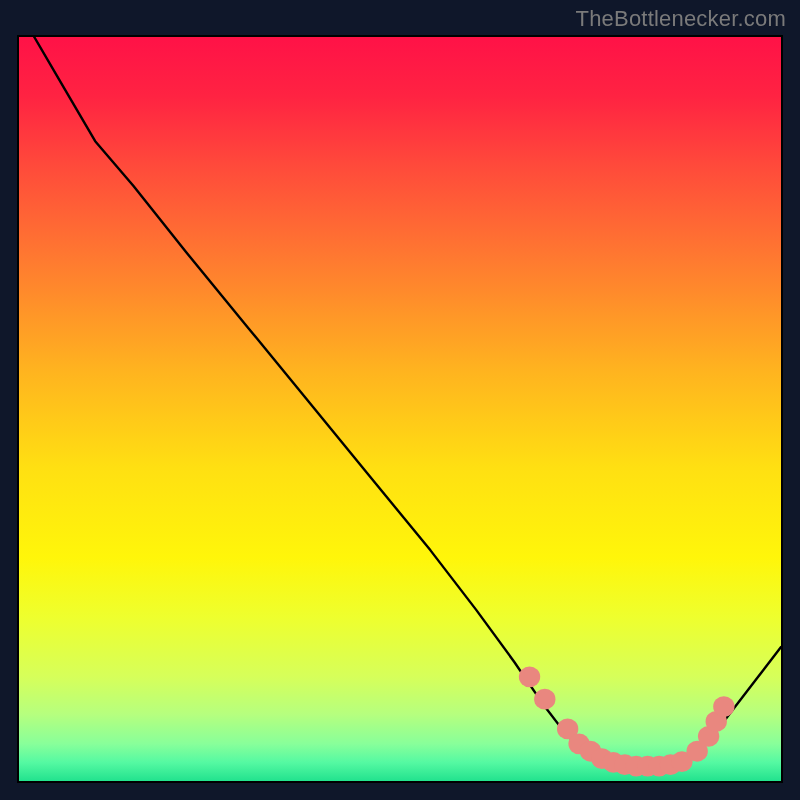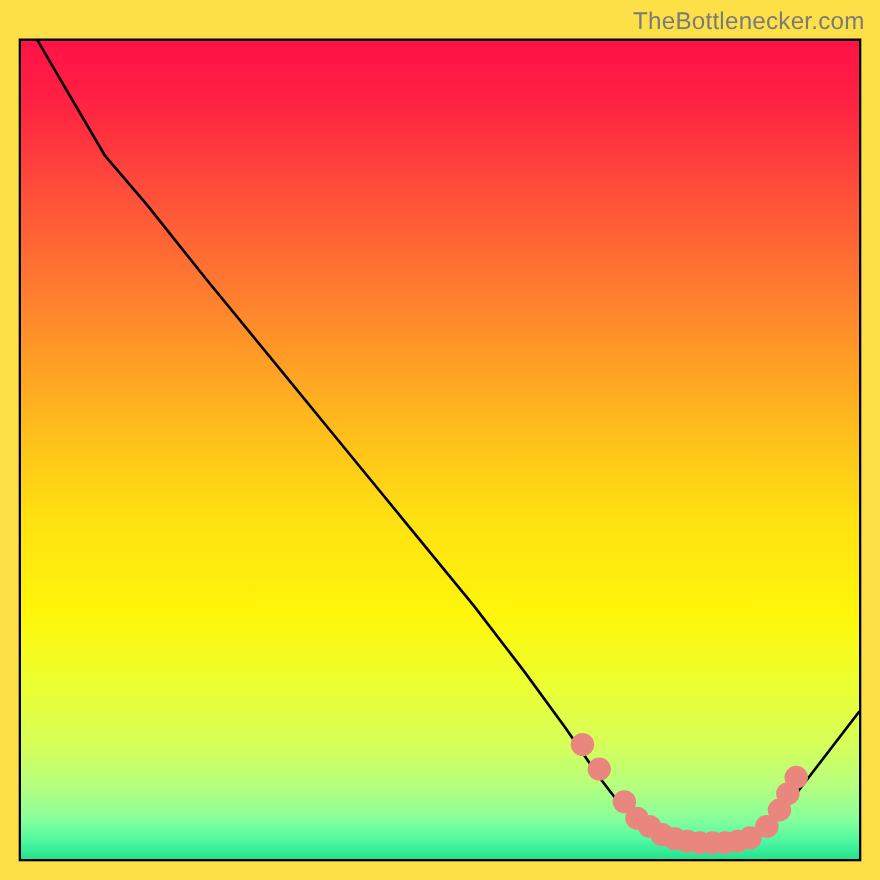--- a/index.html
+++ b/index.html
@@ -7,21 +7,21 @@
     padding: 0;
     width: 800px;
     height: 800px;
     background: #000;
     overflow: hidden;
     font-family: Arial, Helvetica, sans-serif;
   }
   .outer {
     width: 800px;
     height: 800px;
-    background: #fde047;
+    background: #0f172a;
     position: relative;
   }
   .attribution {
     position: absolute;
     top: 6px;
     right: 14px;
     color: #7a7a7a;
     font-size: 22px;
     font-weight: 500;
     letter-spacing: 0.2px;

